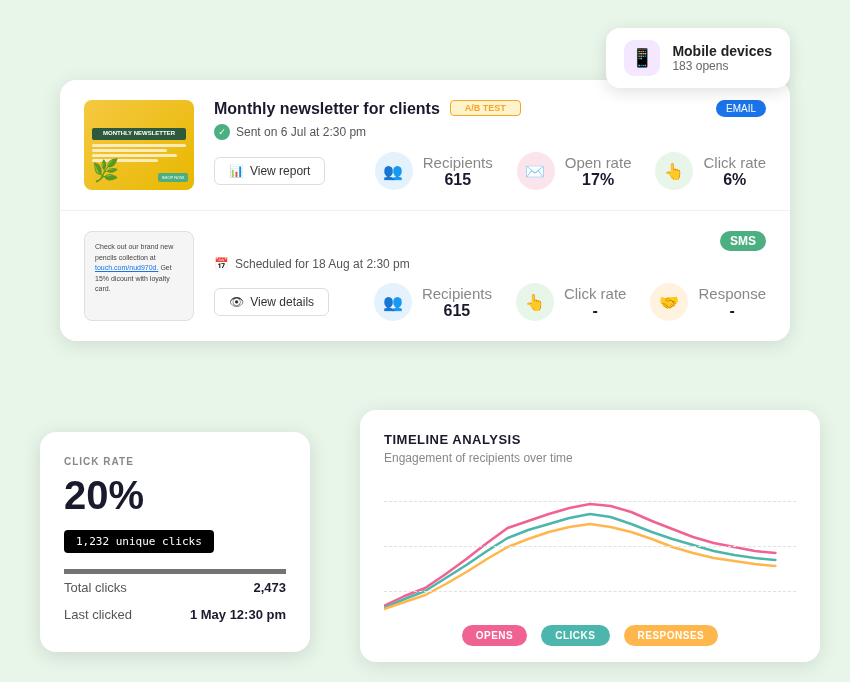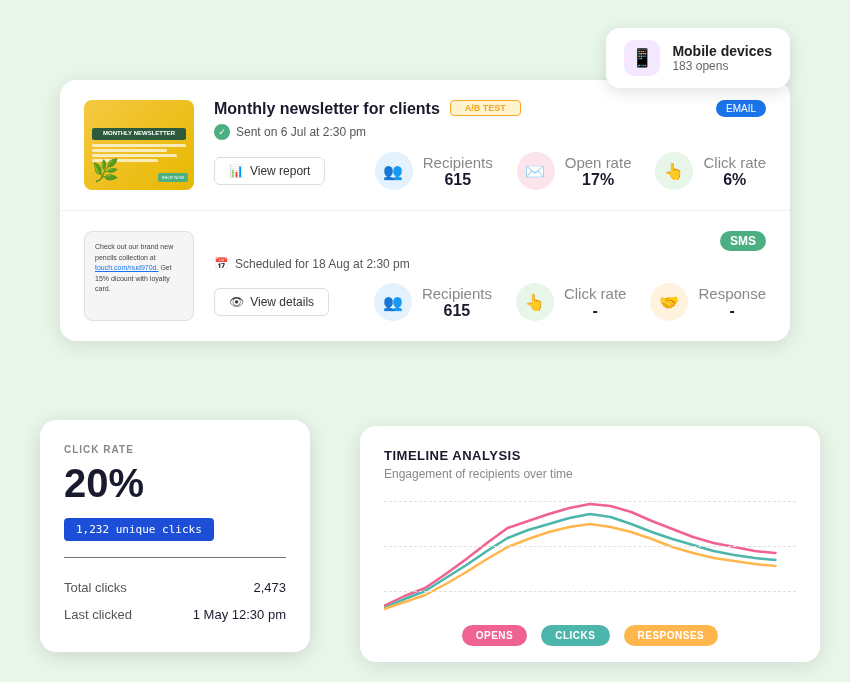--- a/index.html
+++ b/index.html
@@ -272,45 +272,45 @@
       text-transform: uppercase;
       margin-bottom: 6px;
     }
     .cr-percent {
       font-size: 40px;
       font-weight: 800;
       color: #1a1a2e;
       margin-bottom: 12px;
     }
     .cr-unique-badge {
-      background: #1d4ed8;
+      background: #000000;
       color: white;
       font-size: 11px;
       padding: 5px 12px;
       border-radius: 4px;
       font-family: monospace;
       margin-bottom: 16px;
       display: inline-block;
     }
     .cr-stats {
-      border-top: 1px solid #737373;
-      padding-top: 16px;
+      border-top: 5px solid #737373;
+      padding-top: 0;
     }
     .cr-stat-row {
       display: flex;
       justify-content: space-between;
       align-items: center;
       padding: 6px 0;
       font-size: 13px;
     }
     .cr-stat-row .cr-stat-name {
       color: #555;
     }
     .cr-stat-row .cr-stat-val {
-      font-weight: 400;
+      font-weight: 700;
       color: #1a1a2e;
       text-align: right;
     }
 
     
     .timeline-card {
       position: absolute;
       bottom: 20px;
       left: 360px;
       right: 30px;
@@ -324,20 +324,21 @@
       font-size: 13px;
       font-weight: 800;
       color: #1a1a2e;
       letter-spacing: 0.5px;
       text-transform: uppercase;
       margin-bottom: 4px;
     }
     .tl-sub {
       font-size: 12px;
       color: #888;
+      margin-bottom: 16px;
     }
     .tl-chart {
       height: 130px;
       position: relative;
       margin-bottom: 14px;
     }
     .tl-legend {
       display: flex;
       justify-content: center;
       gap: 14px;

